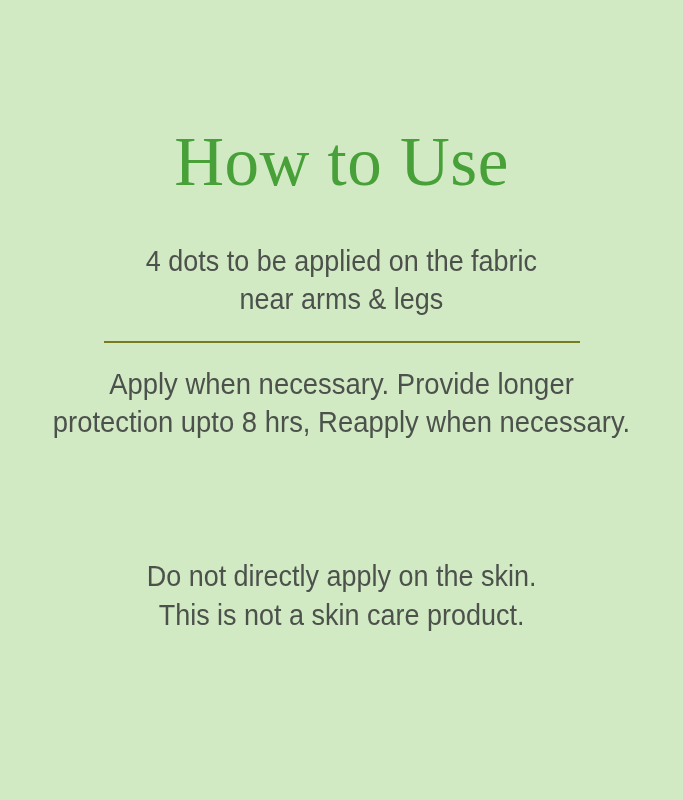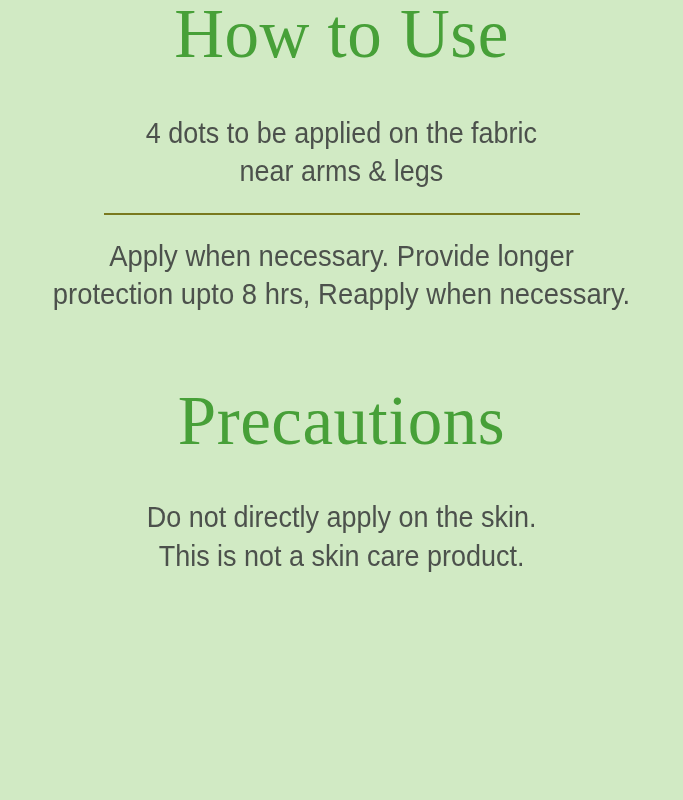--- a/index.html
+++ b/index.html
@@ -23,20 +23,21 @@
     flex-direction: column;
     align-items: center;
   }
 
   
   .section-howto {
     width: 100%;
     display: flex;
     flex-direction: column;
     align-items: center;
+    padding-top: 128px;
   }
   .heading {
     font-family: "Liberation Serif", "DejaVu Serif", serif;
     color: #47a038;
     font-size: 69px;
     line-height: 1.0;
     letter-spacing: 0.5px;
     text-align: center;
     margin: 0;
     font-weight: 400;
@@ -101,21 +102,20 @@
 
     <p class="body-text howto-secondary">
       <span>Apply when necessary. Provide longer</span><br>
       <span>protection upto 8 hrs, Reapply when necessary.</span>
     </p>
 
   </section>
 
   <section class="section-precautions">
 
-    <h1 class="heading">Precautions</h1>
 
     <p class="body-text precautions-body">
       <span>Do not directly apply on the skin.</span><br>
       <span>This is not a skin care product.</span>
     </p>
 
   </section>
 
 </div>
 

